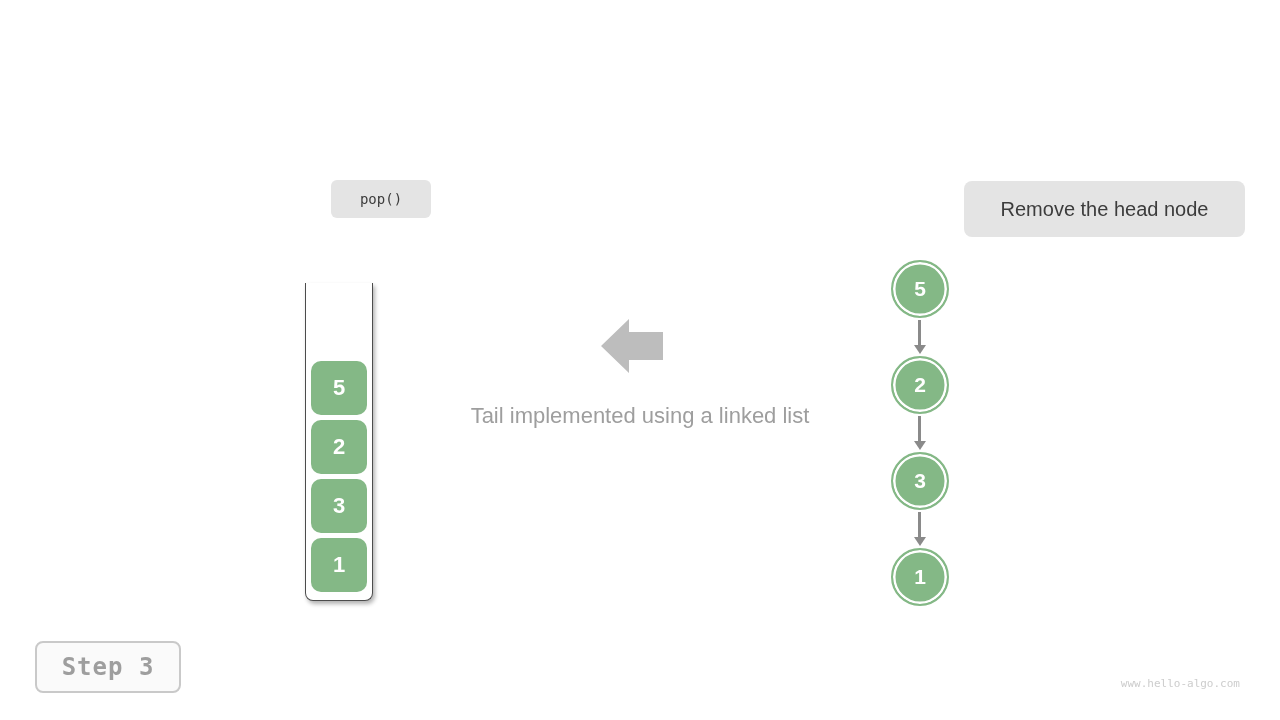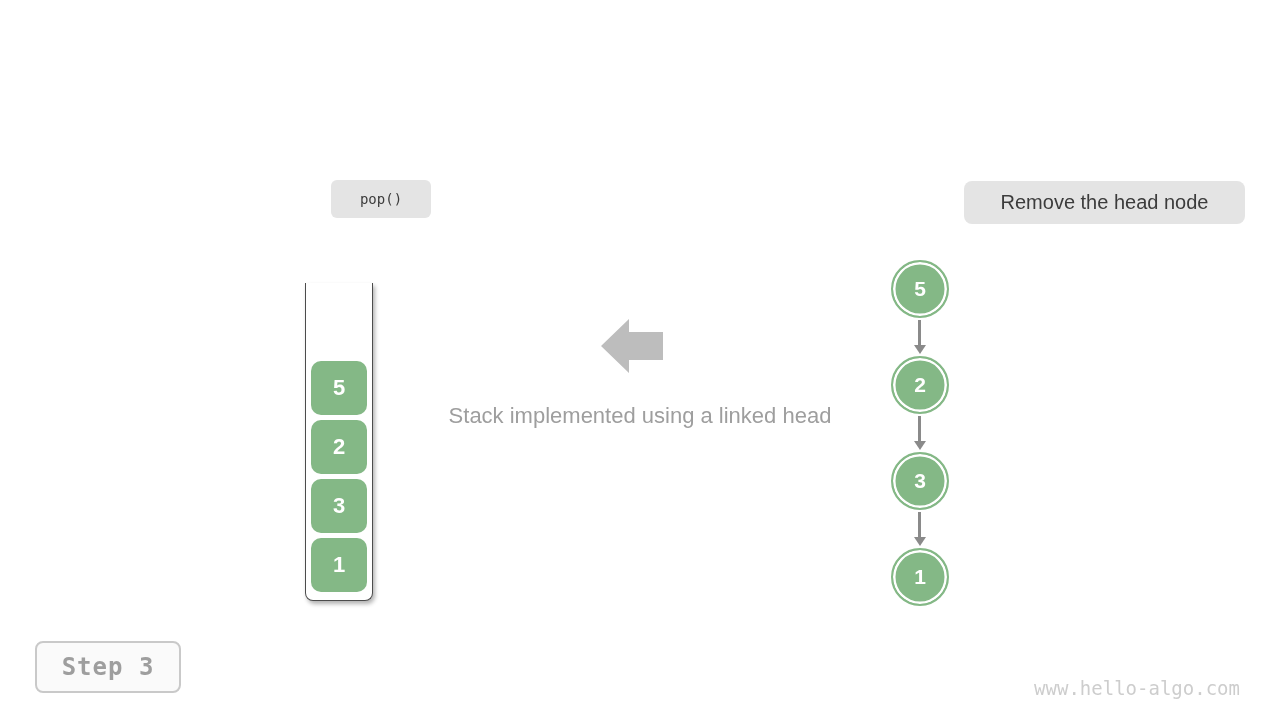--- a/index.html
+++ b/index.html
@@ -22,21 +22,21 @@
   body { font-family: "Liberation Sans", sans-serif; }
   .canvas { position: relative; width: 1280px; height: 720px; background: #ffffff; }
 
   .op-box {
     position: absolute; left: 291px; top: 180px; width: 100px; height: 38px;
     background: var(--box-gray); border-radius: 6px;
     display: flex; align-items: center; justify-content: center;
     font-family: "DejaVu Sans Mono", monospace; font-size: 14px; color: var(--dark-text); margin-left: 40px;
   }
   .desc-box {
-    position: absolute; left: 964px; top: 181px; width: 281px; height: 43px;
+    position: absolute; left: 964px; top: 181px; width: 281px; height: 56px;
     background: var(--box-gray); border-radius: 8px;
     display: flex; align-items: center; justify-content: center;
     font-size: 20px; color: var(--dark-text);
   }
 
   .stack-container {
     position: absolute; left: 305px; top: 283px; width: 68px; height: 318px;
     background: #ffffff;
     border-left: 1.5px solid var(--container-line);
     border-right: 1.5px solid var(--container-line);
@@ -90,21 +90,21 @@
   .step-box {
     position: absolute; left: 35px; top: 641px; width: 146px; height: 52px;
     background: var(--step-bg); border: 2px solid var(--step-border); border-radius: 8px;
     display: flex; align-items: center; justify-content: center;
     font-family: "DejaVu Sans Mono", monospace; font-size: 24px; font-weight: bold;
     color: var(--step-text); letter-spacing: 1px;
   }
 
   .watermark {
     position: absolute; right: 40px; top: 677px;
-    font-family: "DejaVu Sans Mono", monospace; font-size: 19px;
+    font-family: "DejaVu Sans Mono", monospace; font-size: 11px;
     color: var(--watermark-gray);
   }
 </style>
 </head>
 <body>
 
 <div class="canvas">
 
   <div class="op-box">pop()</div>
 
@@ -113,21 +113,21 @@
   <div class="stack-container"></div>
   <div class="stack-item sq0">5</div>
   <div class="stack-item sq1">2</div>
   <div class="stack-item sq2">3</div>
   <div class="stack-item sq3">1</div>
 
   <svg class="big-arrow" width="62" height="55" viewBox="0 0 62 55">
     <polygon points="0,27 28,0 28,13 62,13 62,41 28,41 28,54" fill="#bdbdbd"></polygon>
   </svg>
 
-  <div class="caption">Stack implemented using a linked head</div>
+  <div class="caption">Tail implemented using a linked list</div>
 
 
   <div class="ll-node c0">5</div>
   <div class="connector conn0"></div>
   <div class="ll-node c1">2</div>
   <div class="connector conn1"></div>
   <div class="ll-node c2">3</div>
   <div class="connector conn2"></div>
   <div class="ll-node c3">1</div>
 

